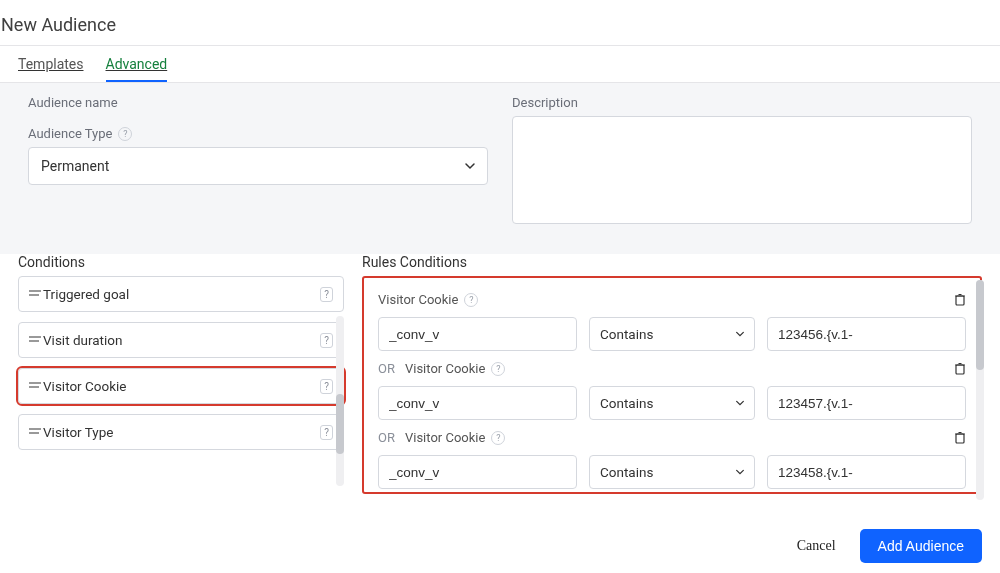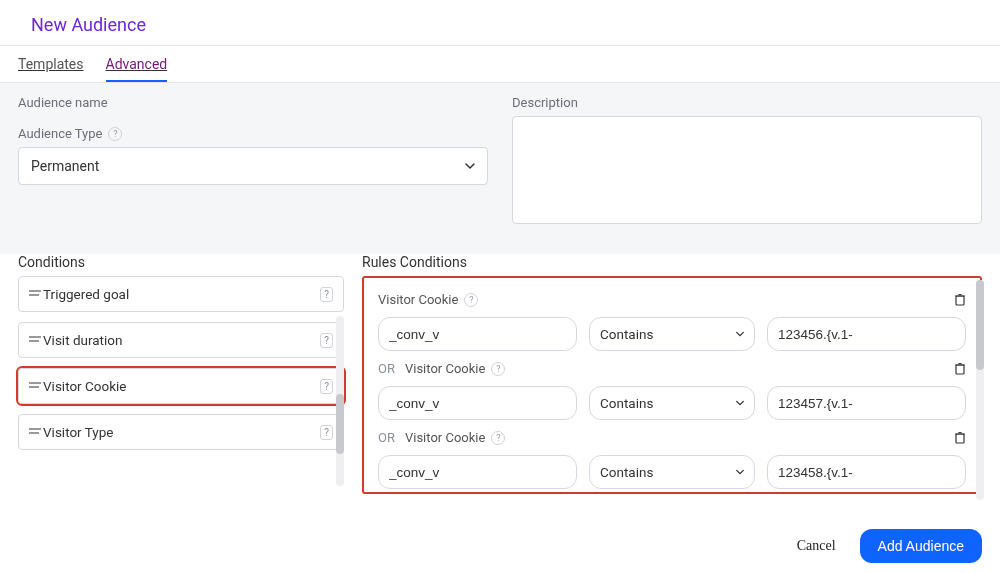--- a/index.html
+++ b/index.html
@@ -7,44 +7,44 @@
     margin: 0; padding: 0;
     font-family: -apple-system, BlinkMacSystemFont, "Segoe UI", Roboto, Arial, sans-serif;
     font-size: 14px;
     color: #333;
     background: #fff;
     width: 1000px; height: 573px;
     overflow: hidden;
   }
   .page { width: 1000px; height: 573px; display: flex; flex-direction: column; }
   .header {
-    padding: 14px 31px 10px;
+    padding: 14px 1px 10px;
     font-size: 18px;
-    color: #6d28d9;
+    color: #404040;
   }
   .hr { height: 1px; background: #e5e5e8; }
   .tabs {
     display: flex; gap: 22px;
     padding: 10px 18px 0;
     font-size: 14px;
     border-bottom: 1px solid #e5e5e8;
     text-decoration: underline;
   }
   .tab {
     padding-bottom: 8px;
     cursor: pointer;
     color: #555;
   }
   .tab.active {
-    color: #701a75;
+    color: #15803d;
     border-bottom: 2px solid #0f63ff;
   }
   .form-area {
     background: #f5f6f8;
-    padding: 12px 18px 30px;
+    padding: 12px 28px 30px;
     display: flex;
     gap: 24px;
   }
   .col-left, .col-right { flex: 1; display: flex; flex-direction: column; }
   .field-label { font-size: 13px; color: #6a6e78; margin-bottom: 6px; display:flex; align-items:center; gap:6px; }
   .input, .select, .textarea {
     background: #fff;
     border: 1px solid #d5d8de;
     border-radius: 4px;
     padding: 10px 12px;
@@ -100,21 +100,21 @@
     background:#fff;
     display:flex; flex-direction:column; gap:10px;
     overflow:hidden;
   }
   .rule-head { display:flex; align-items:center; justify-content:space-between; }
   .rule-head .lhs { display:flex; align-items:center; gap:6px; color:#555; font-size:13px; }
   .or-pill { color:#8a8f99; margin-right:4px; }
   .trash { color:#444; cursor:pointer; }
   .rule-row { display:flex; gap:12px; }
   .rule-input {
-    background:#fff; border:1px solid #d5d8de; border-radius:12px;
+    background:#fff; border:1px solid #d5d8de; border-radius:4px;
     padding:8px 10px; font-size:13.5px; color:#333;
   }
   .rule-row .c1 { flex:1.1; }
   .rule-row .c2 { flex:1.1; position:relative; display:flex; align-items:center;justify-content:center; }
   .rule-row .c3 { flex:1.1; }
   .rule-row .c2 .chev { position:absolute; right:10px; top:50%; transform:translateY(-50%); color:#555; pointer-events:none; }
 
   .vscroll {
     width:8px; height:220px; background:#efeff1; border-radius:4px;
     position:absolute; right:-2px; top:26px;
@@ -122,21 +122,21 @@
   .vscroll .thumb { width:8px; height:90px; background:#c7c9ce; border-radius:4px; position:absolute; top:0; }
   .vscroll.left { right:0; top:40px; height:170px; }
   .vscroll.left .thumb { top:78px; height:60px; }
 
   .footer {
     display:flex; justify-content:flex-end; align-items:center;
     gap:18px; padding:10px 18px 10px;
   }
   .btn-cancel { background:transparent; border:none; font-size:14px; color:#222; cursor:pointer; padding:8px 6px;font-family:Liberation Serif, serif; }
   .btn-primary {
-    background:#0f63ff; color:#fff; border:none; border-radius:12px;
+    background:#0f63ff; color:#fff; border:none; border-radius:5px;
     font-size:14px; padding:9px 18px; cursor:pointer;
   }
   svg { display:block; }
 </style>
 </head>
 <body>
 
 <div class="page">
   <div class="header">New Audience</div>
   <div class="hr"></div>

